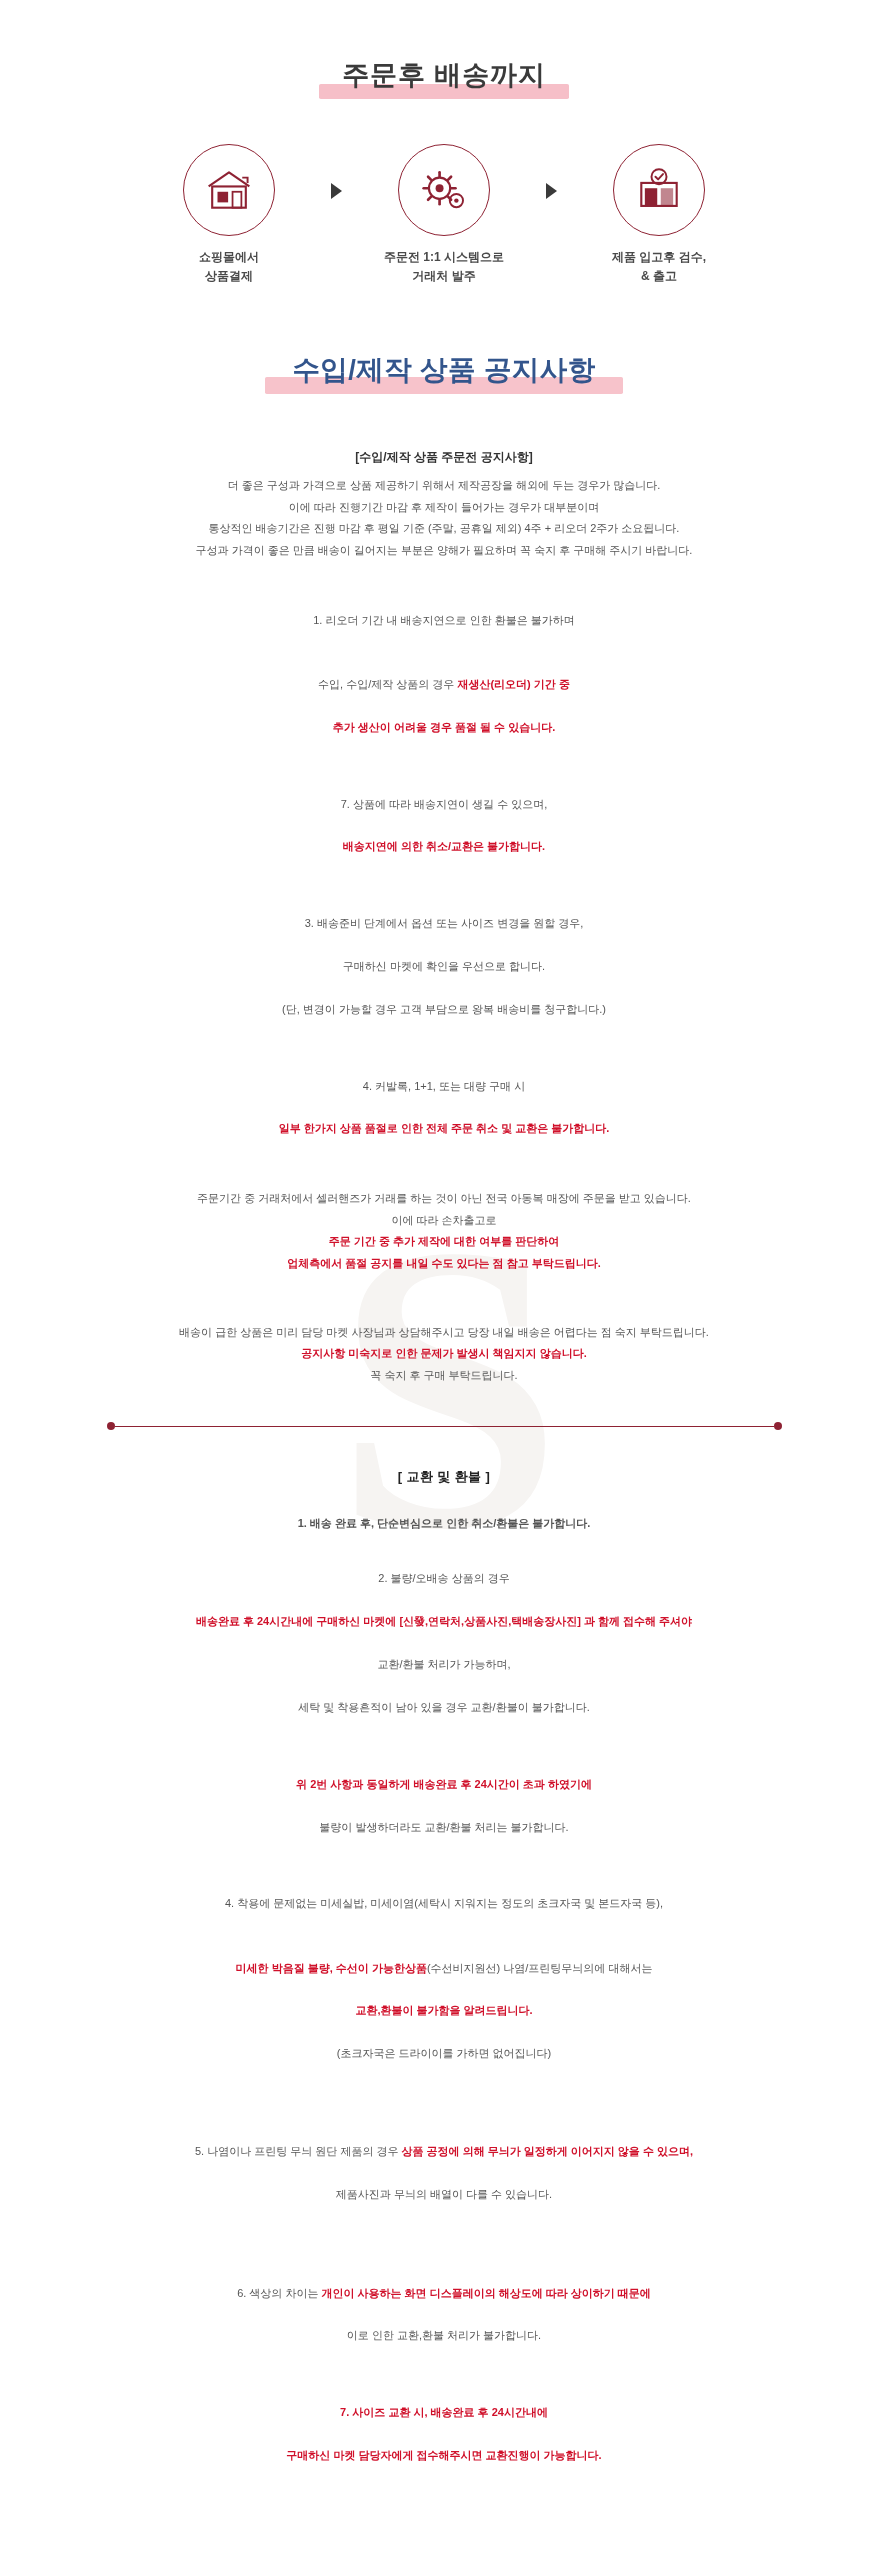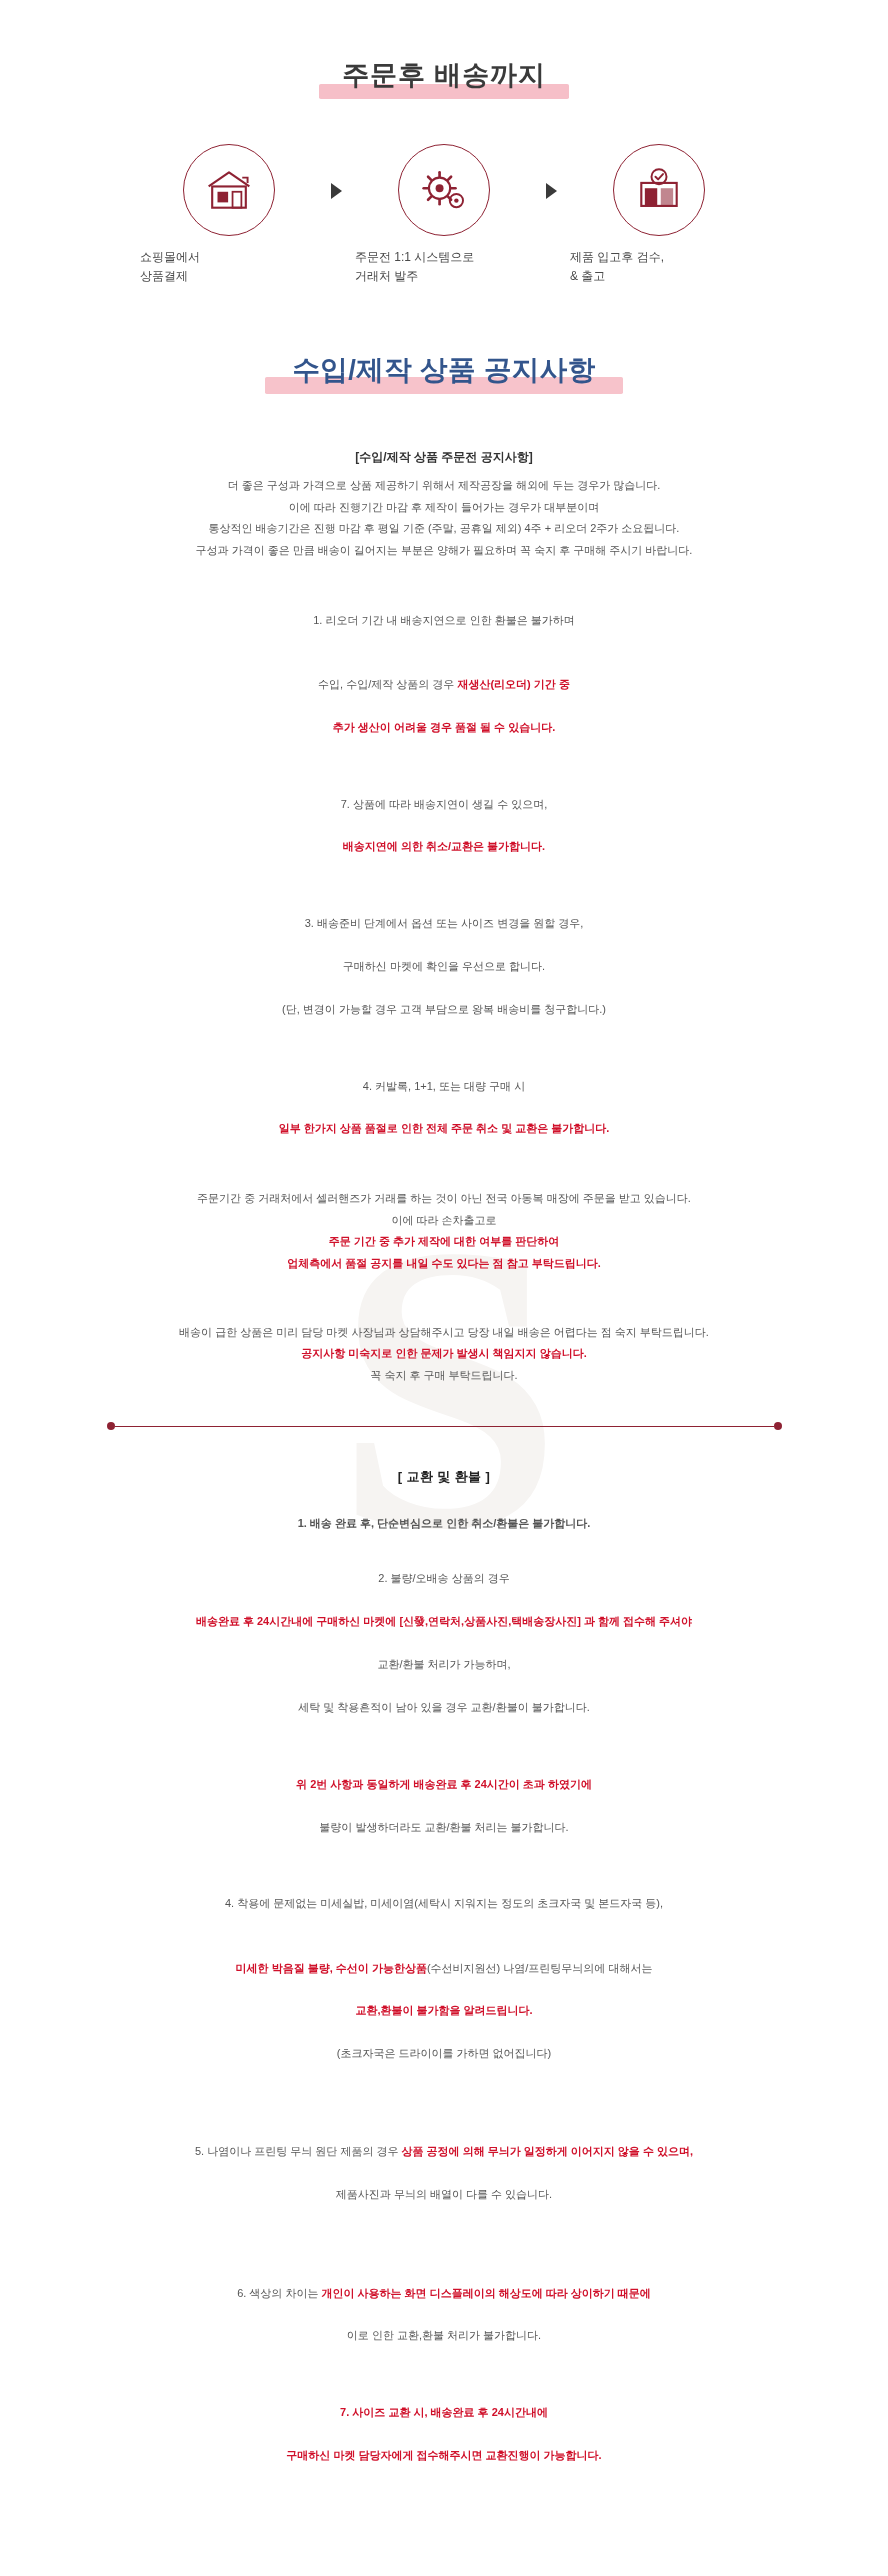--- a/index.html
+++ b/index.html
@@ -74,20 +74,22 @@
   
   .steps {
     margin: 41px auto 0 auto;
     width: 657px;
     display: flex;
     align-items: flex-start;
     justify-content: center;
   }
   .step {
     width: 178px;
+    text-align: center;
+    font-weight: bold;
   }
   .circle {
     width: 92px;
     height: 92px;
     border-radius: 50%;
     border: 1.8px solid #8e2233;
     margin: 0 auto;
     display: flex;
     align-items: center;
     justify-content: center;

